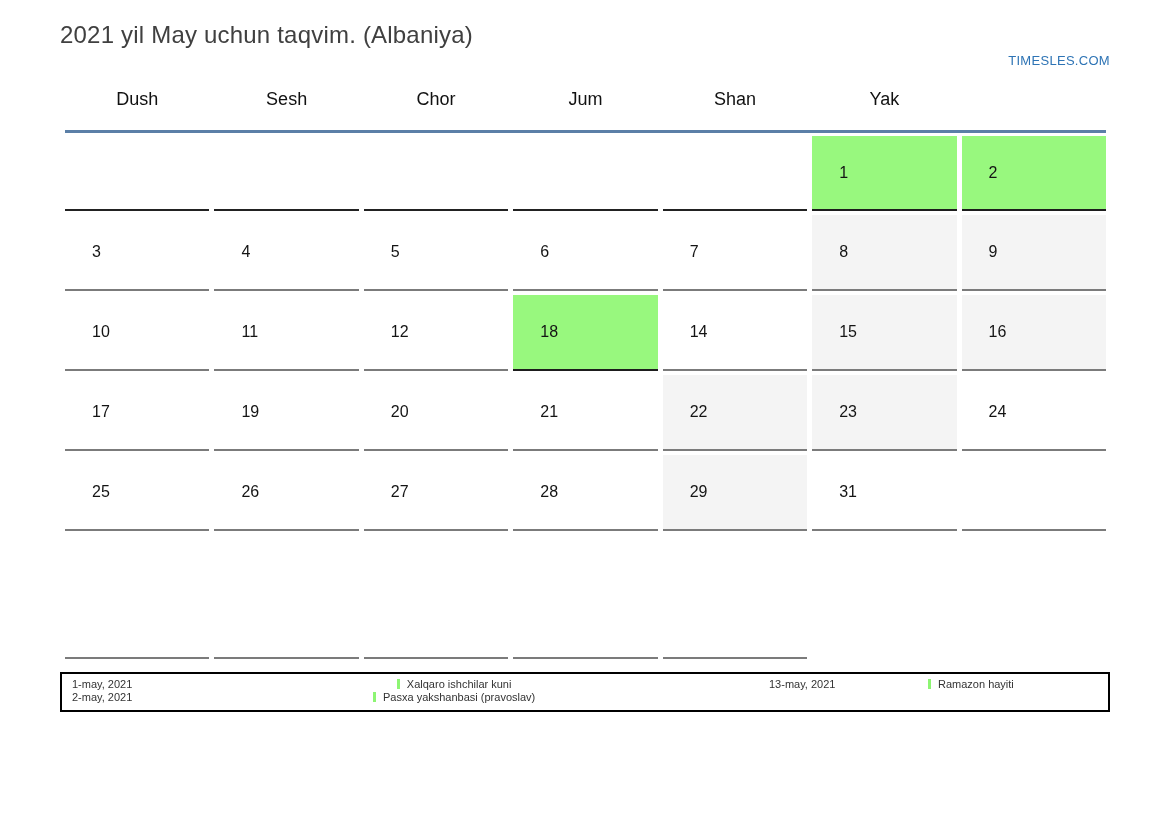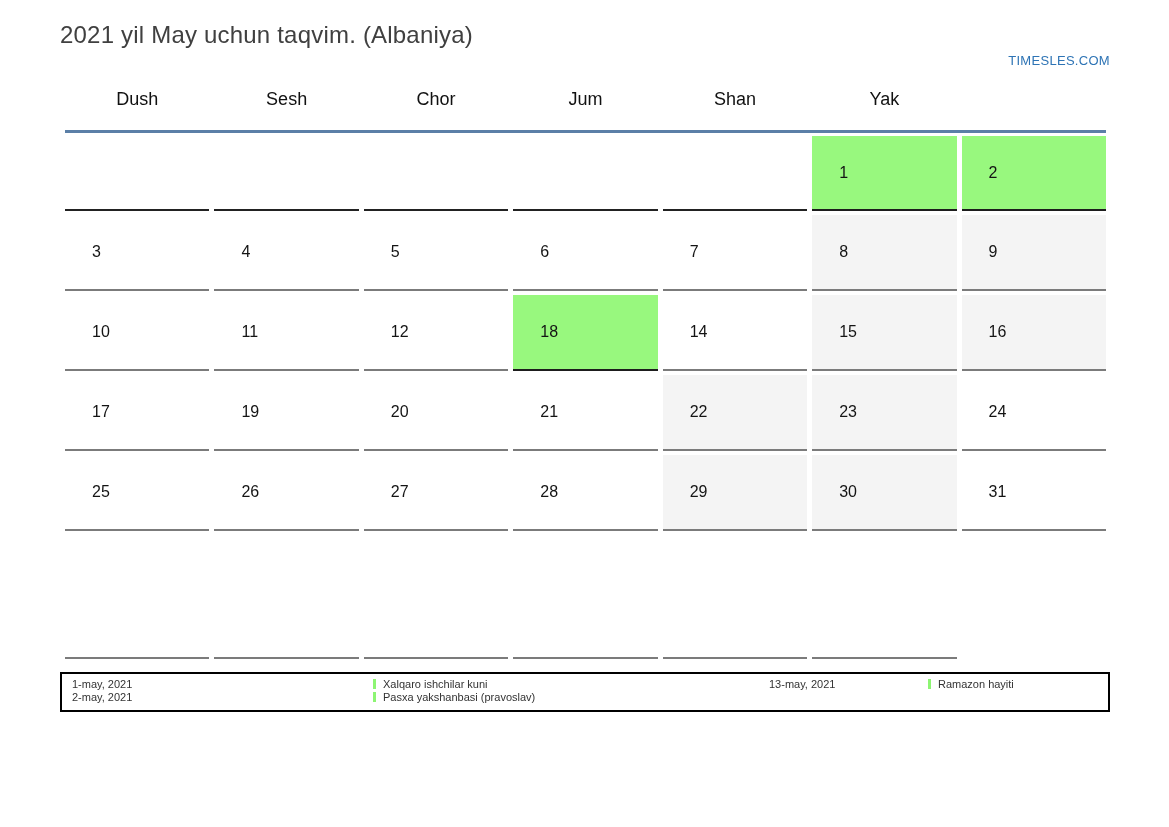--- a/index.html
+++ b/index.html
@@ -48,21 +48,21 @@
     font-size: 16px; color: #141414;
   }
   .cell.row0 { border-bottom-color: #222222; }
   .cell.weekend { background: var(--weekend-gray, #f4f4f4); }
   .cell.holiday { background: var(--green, #98f87e); border-bottom-color: #1d1d1d; }
 
   .legend {
     position: absolute; left: 60px; top: 672px; width: 1050px; height: 40px;
     border: 2px solid #000;
     background: #fff;
-    font-size: 11px; color: #333;
+    font-size: 11px; color: #333; text-align: center;
   }
   .lg-col { position: absolute; top: 4px; }
   .lg-col.g0-dates  { left: 10px; }
   .lg-col.g0-labels { left: 311px; }
   .lg-col.g1-dates  { left: 707px; }
   .lg-col.g1-labels { left: 866px; }
   .lg-line { line-height: 13px; white-space: nowrap; }
   .lg-bar {
     display: inline-block; width: 3px; height: 10px;
     background: var(--marker-green, #8df573);
@@ -111,21 +111,20 @@
       <div class="cell row3"><span>20</span></div>
       <div class="cell row3"><span>21</span></div>
       <div class="cell row3 weekend"><span>22</span></div>
       <div class="cell row3 weekend"><span>23</span></div>
       <div class="cell row4"><span>24</span></div>
       <div class="cell row4"><span>25</span></div>
       <div class="cell row4"><span>26</span></div>
       <div class="cell row4"><span>27</span></div>
       <div class="cell row4"><span>28</span></div>
       <div class="cell row4 weekend"><span>29</span></div>
-      <div class="cell row4 weekend"><span>30</span></div>
       <div class="cell row5"><span>31</span></div>
       <div class="cell row5"></div>
       <div class="cell row5"></div>
       <div class="cell row5"></div>
       <div class="cell row5"></div>
       <div class="cell row5"></div>
       <div class="cell row5"></div>
     </div>
   <div class="legend" id="legend">
       <div class="lg-col g0-dates">

